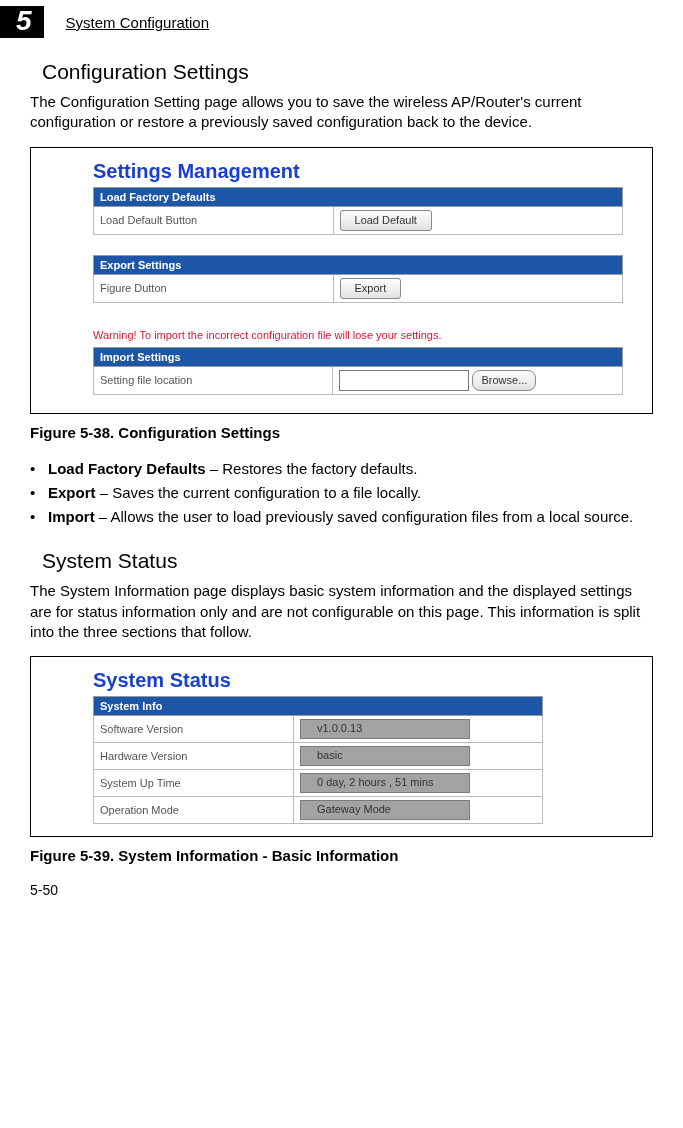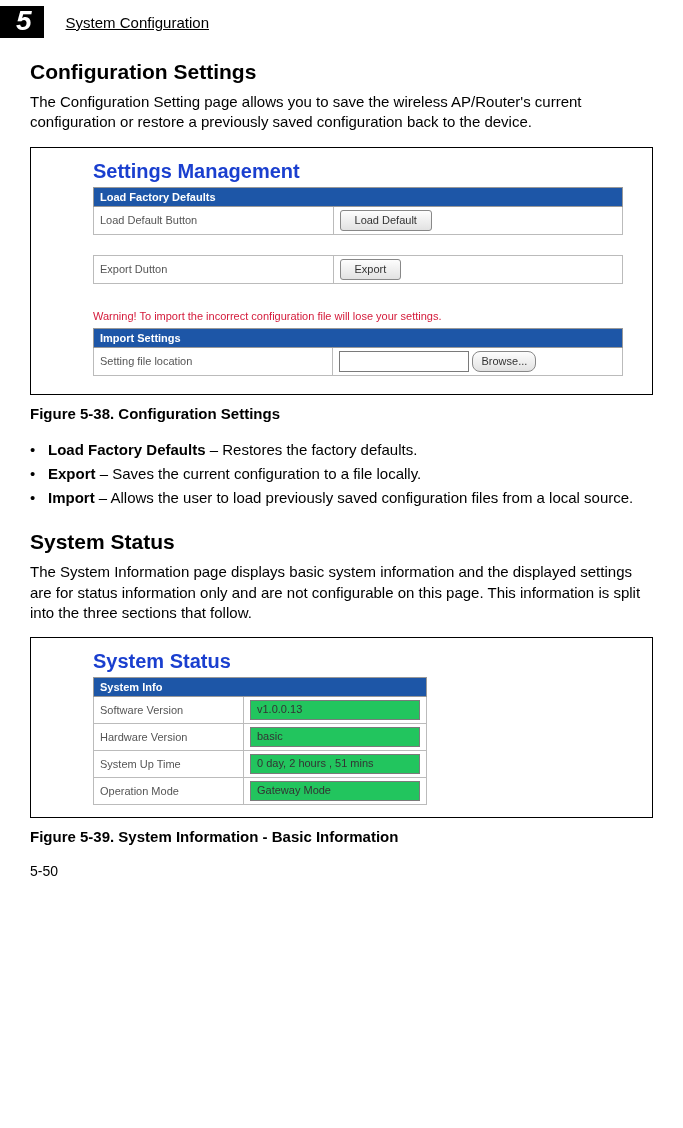--- a/index.html
+++ b/index.html
@@ -22,23 +22,23 @@
       padding: 0 12px 2px 16px;
       height: 32px;
       display: flex;
       align-items: center;
       margin-right: 22px;
     }
     .header-title { font-size: 15px; text-decoration: underline; }
     .content { padding: 0 30px 0 30px; }
     h2.section-title {
       font-family: Arial, Helvetica, sans-serif;
-      font-weight: bold;
+      font-weight: normal;
       font-size: 21px;
-      margin: 22px 0 8px 0;
+      margin: 22px 0 8px 12px;
     }
     p.body-text {
       font-size: 15px;
       line-height: 1.35;
       margin: 6px 0 14px 0;
     }
     .fig-box {
       border: 1px solid #000;
       margin: 6px 0 10px 0;
       padding: 12px 12px 12px 12px;
@@ -129,21 +129,21 @@
       align-items: flex-start;
       font-size: 15px;
       line-height: 1.35;
       margin: 4px 0;
     }
     ul.bullets li .dot { width: 18px; flex-shrink: 0; }
     ul.bullets li .li-body { flex: 1; }
     .page-num { font-size: 14px; margin: 18px 0 10px 30px; }
     table.status-table {
       border-collapse: collapse;
-      width: 334px;
+      width: 450px;
       font-family: Verdana, Arial, sans-serif;
       font-size: 11px;
     }
     table.status-table th {
       background: #1d56a7;
       color: #fff;
       text-align: left;
       font-weight: bold;
       padding: 3px 6px;
       border: 1px solid #999;
@@ -153,23 +153,23 @@
       padding: 3px 6px;
       color: #555;
       height: 24px;
       vertical-align: middle;
     }
     table.status-table td.label-cell { width: 200px; }
     .ro-field {
       border: 1px solid #7a7a7a;
       height: 20px;
       font-size: 11px;
-      padding: 2px 6px;
+      padding: 2px 16px;
       color: #333;
-      background: #22c55e;
+      background: #a3a3a3;
       display: inline-block;
       width: 170px;
       vertical-align: middle;
     }
   </style>
 </head>
 <body>
 
 <div class="page">
   <div class="header-row">
@@ -195,22 +195,25 @@
             <td class="val-cell">
               <button class="ui-btn">Load Default</button>
             </td>
           </tr>
         </tbody>
           </table>
         <div style="height:14px"></div>
 
         <table class="router-table">
           <tbody>
-          <tr>
-            <td class="label-cell">Export Dutton</td>
+              <tr>
+                <th colspan="2">Export Settings</th>
+              </tr>
+          <tr>
+            <td class="label-cell">Figure Dutton</td>
             <td class="val-cell">
               <button class="ui-btn">Export</button>
             </td>
           </tr>
         </tbody>
           </table>
 
         <div class="warn-text">Warning! To import the incorrect configuration file will lose your settings.</div>
 
         <table class="router-table">

